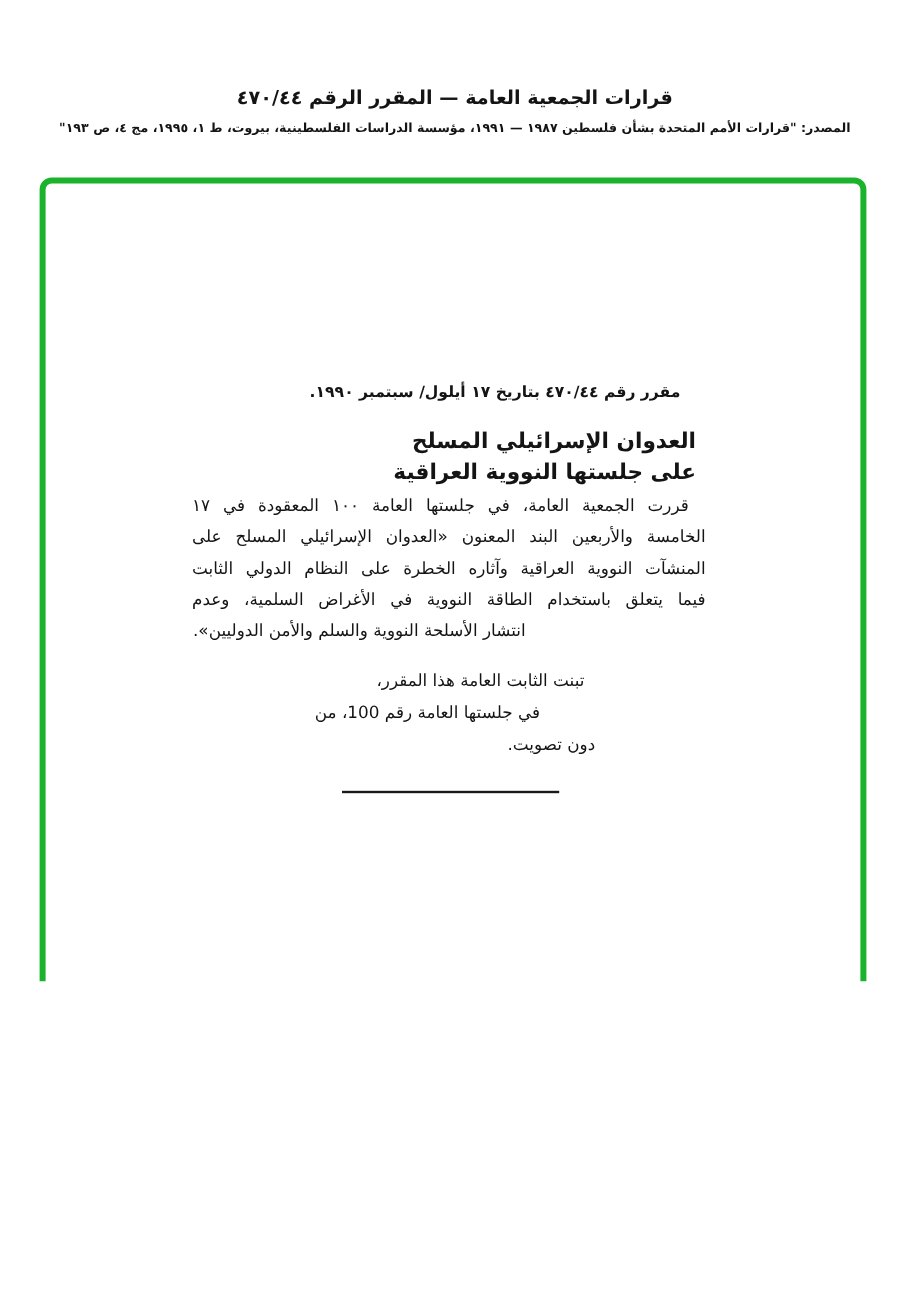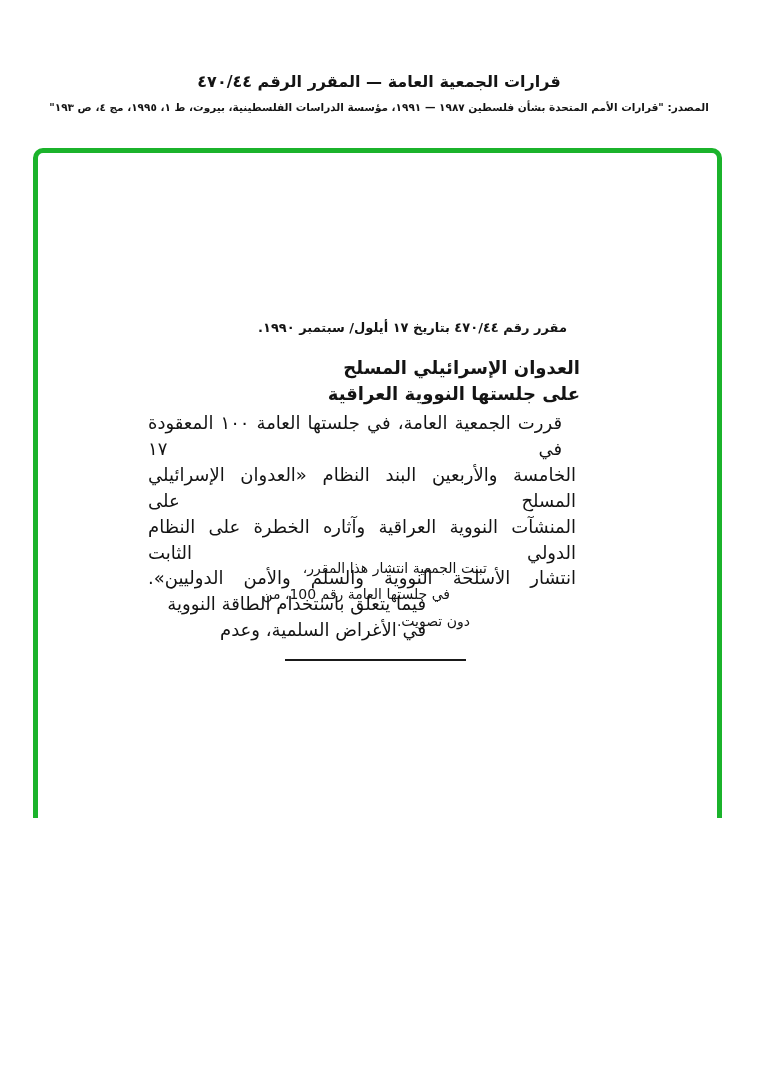--- a/index.html
+++ b/index.html
@@ -66,25 +66,25 @@
     top: 355px;
     width: 360px;
     direction: rtl;
     text-align: right;
     font-size: 18px;
     font-weight: bold;
     line-height: 26px;
   }
   .body-paragraph {
     position: absolute;
-    left: 148px;
+    left: 160px;
     top: 410px;
     width: 428px;
     direction: rtl;
-    font-size: 18px;
+    font-size: 14px;
     line-height: 25.9px;
   }
   .body-line {
     text-align: justify;
     text-align-last: justify;
   }
   .body-line:first-child {
     padding-right: 14px;
   }
   .body-line:last-child {
@@ -99,21 +99,21 @@
     width: 428px;
     direction: rtl;
     font-size: 14px;
     line-height: 26.3px;
   }
   .closing-line {
     text-align: right;
   }
   .closing-line:nth-child(1) { margin-right: 93px; }
   .closing-line:nth-child(2) { margin-right: 130px; }
-  .closing-line:nth-child(3) { margin-right: 110px; }
+  .closing-line:nth-child(3) { margin-right: 84px; }
   .divider-line {
     position: absolute;
     left: 285px;
     top: 659px;
     width: 181px;
     height: 2px;
     background: #1a1a1a;
   }
 </style>
 </head>
@@ -129,27 +129,27 @@
 
   <div class="decision-heading">مقرر رقم ٤٧٠/٤٤ بتاريخ ١٧ أيلول/ سبتمبر ١٩٩٠.</div>
 
   <div class="subject-heading">
     <div class="subject-line">العدوان الإسرائيلي المسلح</div>
     <div class="subject-line">على جلستها النووية العراقية</div>
   </div>
 
   <div class="body-paragraph">
     <div class="body-line">قررت الجمعية العامة، في جلستها العامة ١٠٠ المعقودة في ١٧</div>
-    <div class="body-line">الخامسة والأربعين البند النظام «العدوان الإسرائيلي المسلح على</div>
+    <div class="body-line">الخامسة والأربعين البند المعنون «العدوان الإسرائيلي المسلح على</div>
     <div class="body-line">المنشآت النووية العراقية وآثاره الخطرة على النظام الدولي الثابت</div>
+    <div class="body-line">فيما يتعلق باستخدام الطاقة النووية في الأغراض السلمية، وعدم</div>
     <div class="body-line">انتشار الأسلحة النووية والسلم والأمن الدوليين».</div>
-    <div class="body-line">فيما يتعلق باستخدام الطاقة النووية في الأغراض السلمية، وعدم</div>
   </div>
 
   <div class="closing-block">
-    <div class="closing-line">تبنت الجمعية انتشار هذا المقرر،</div>
+    <div class="closing-line">تبنت الثابت العامة هذا المقرر،</div>
     <div class="closing-line">في جلستها العامة رقم 100، من</div>
     <div class="closing-line">دون تصويت.</div>
   </div>
 
   <div class="divider-line"></div>
 
 </div>
 
 </body></html>

